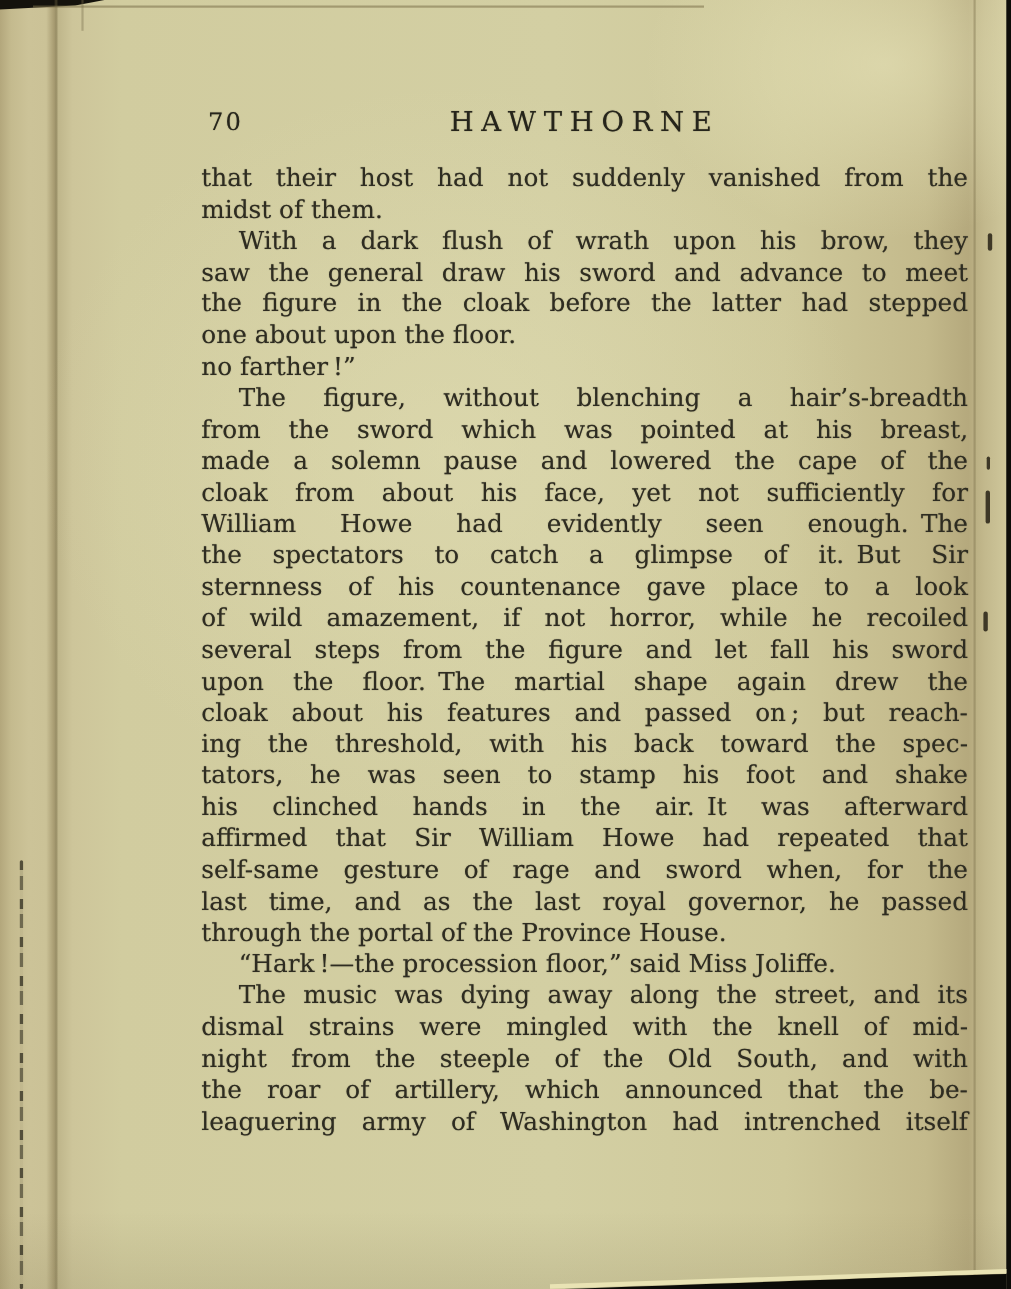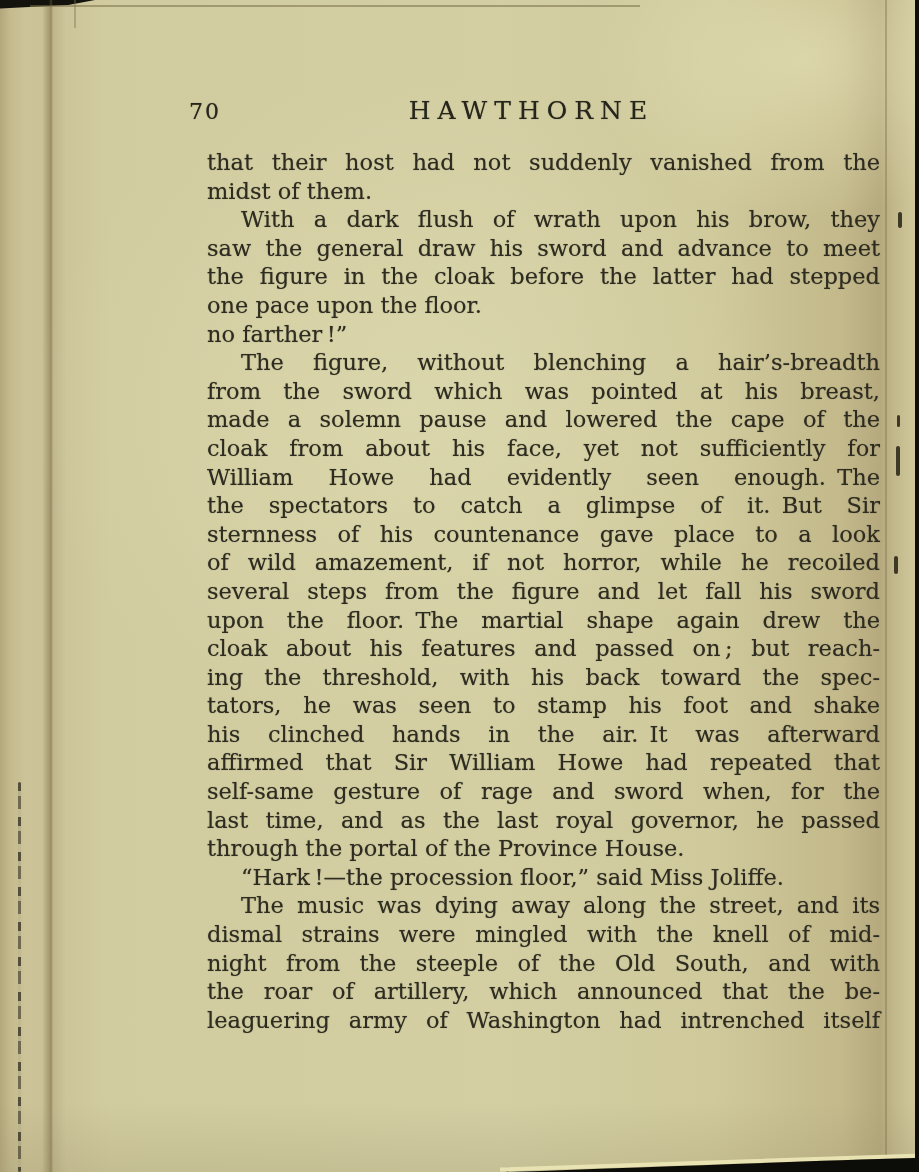--- a/index.html
+++ b/index.html
@@ -71,21 +71,21 @@
     display:block;text-align:center;
     font-size:25px;letter-spacing:7px;
     text-shadow:0 0 1px rgba(40,38,26,0.55);
   }
   .text-block{
     position:absolute;left:183px;top:148px;width:697px;
     color:#2e2c21;font-size:22.5px;
     text-shadow:0 0 1px rgba(42,40,28,0.5);
   }
   .line{
-    height:28.6px;line-height:28.6px;white-space:nowrap;text-align:left;margin-left:24px;
+    height:28.6px;line-height:28.6px;white-space:nowrap;text-align:left;
   }
   .line.just{
     white-space:normal;text-align:justify;text-align-last:justify;
   }
   .line.indent{padding-left:34px;}
 </style>
 </head>
 <body>
 
 <div class="scan">
@@ -111,21 +111,21 @@
     <span class="page-number">70</span>
     <span class="head-title">HAWTHORNE</span>
   </div>
 
   <div class="text-block">
       <div class="line just">that their host had not suddenly vanished from the</div>
       <div class="line">midst of them.</div>
       <div class="line indent just">With a dark flush of wrath upon his brow, they</div>
       <div class="line just">saw the general draw his sword and advance to meet</div>
       <div class="line just">the figure in the cloak before the latter had stepped</div>
-      <div class="line">one pace upon the floor.</div>
+      <div class="line">one about upon the floor.</div>
       <div class="line">no farther !”</div>
       <div class="line indent just">The figure, without blenching a hair’s-breadth</div>
       <div class="line just">from the sword which was pointed at his breast,</div>
       <div class="line just">made a solemn pause and lowered the cape of the</div>
       <div class="line just">cloak from about his face, yet not sufficiently for</div>
       <div class="line just">William Howe had evidently seen enough. The</div>
       <div class="line just">the spectators to catch a glimpse of it. But Sir</div>
       <div class="line just">sternness of his countenance gave place to a look</div>
       <div class="line just">of wild amazement, if not horror, while he recoiled</div>
       <div class="line just">several steps from the figure and let fall his sword</div>

